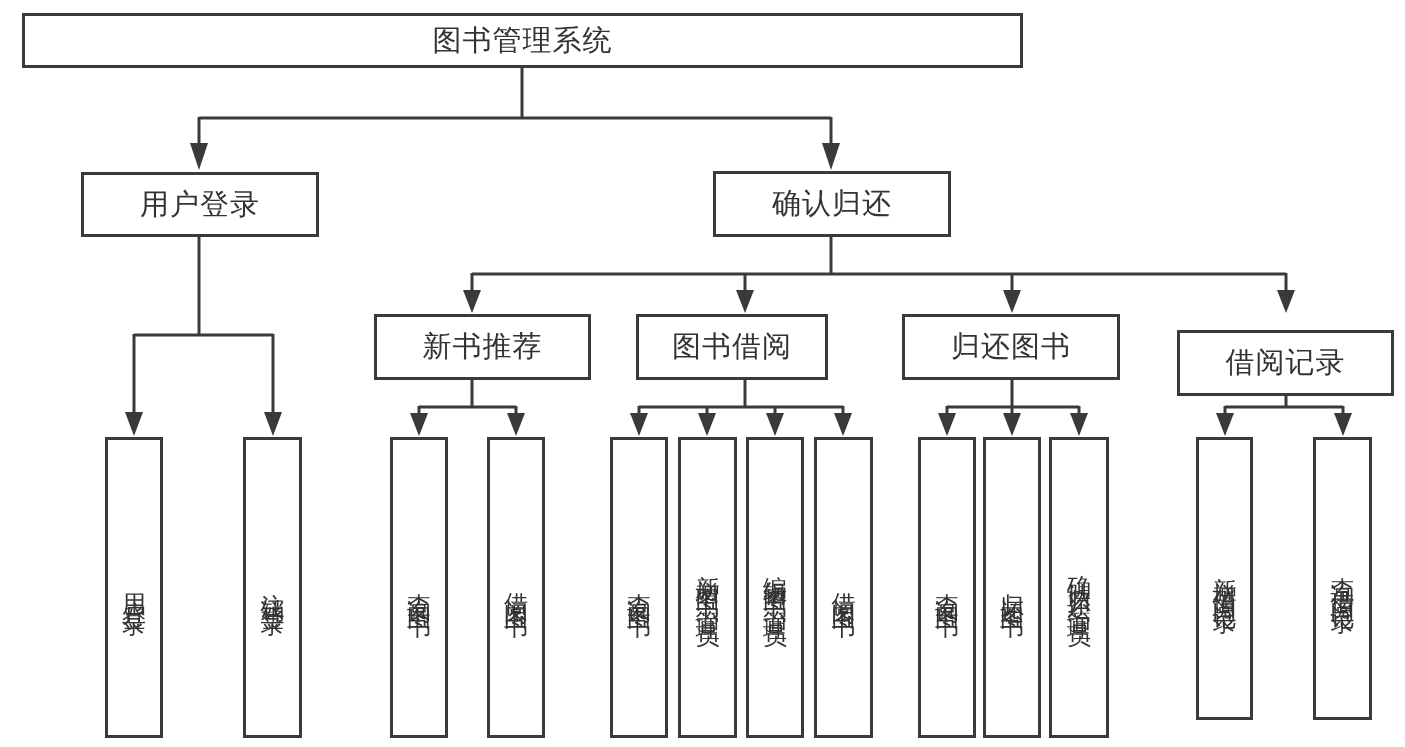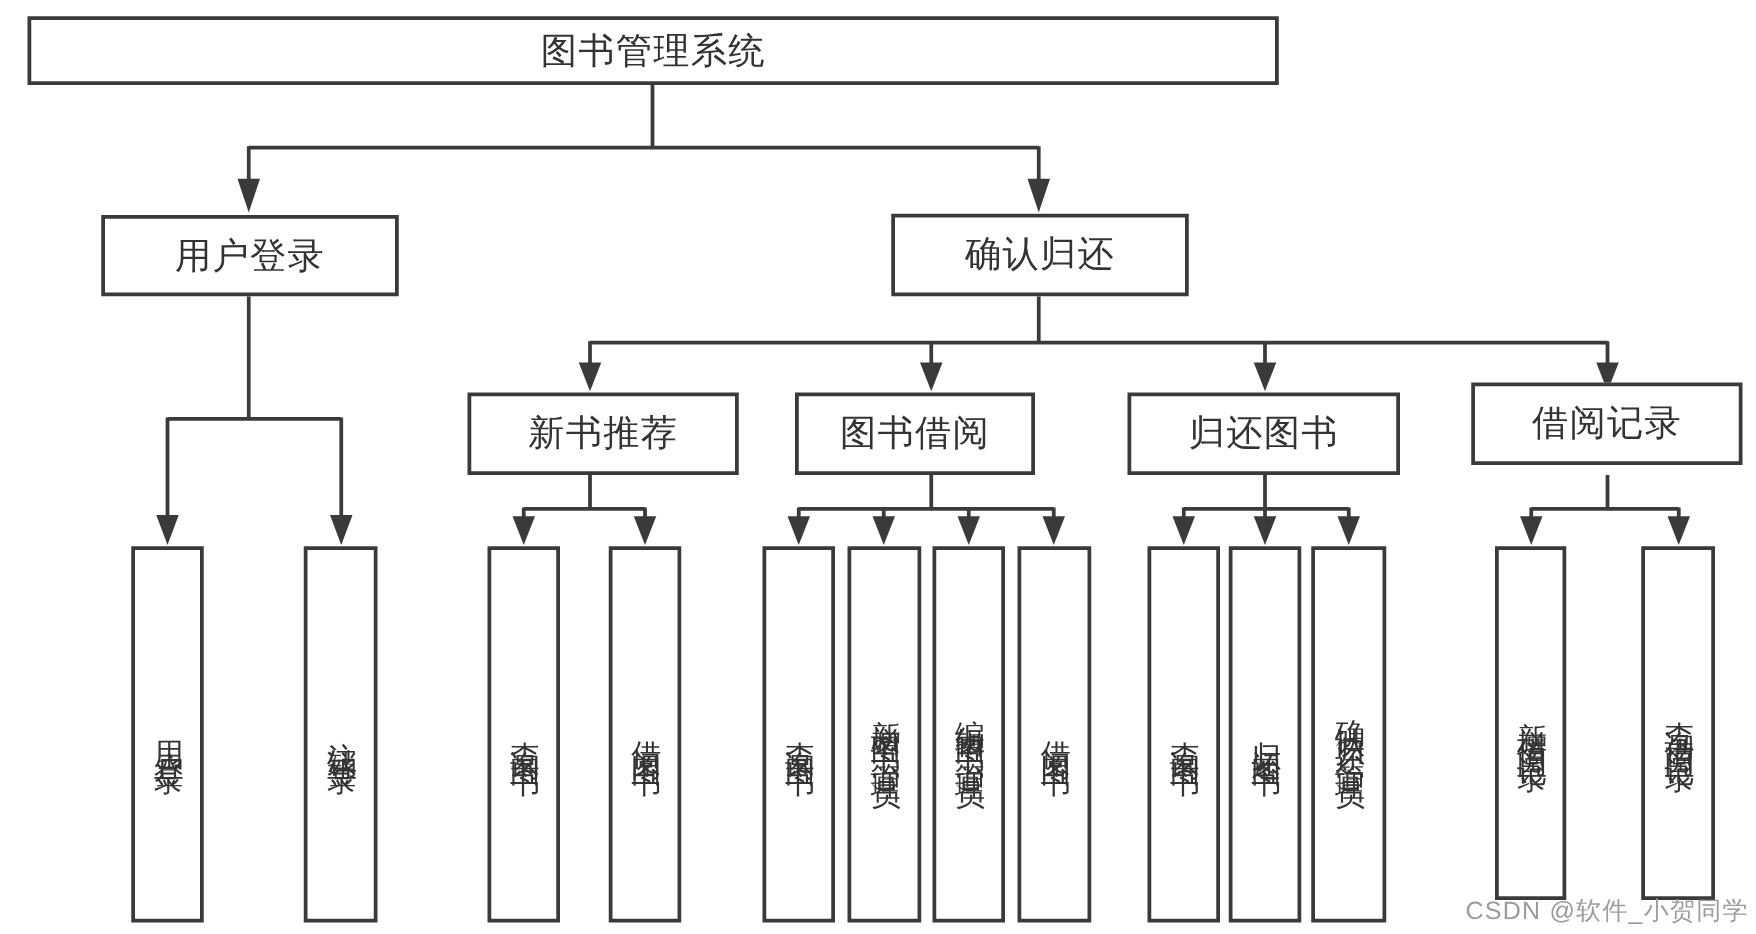--- a/index.html
+++ b/index.html
@@ -130,35 +130,34 @@
   </svg>
 
   <div class="box hbox" style="left:22px;top:13px;width:1001px;height:55px">图书管理系统</div>
 
   <div class="box hbox" style="left:81px;top:172px;width:238px;height:65px">用户登录</div>
   <div class="box hbox" style="left:713px;top:171px;width:238px;height:66px">确认归还</div>
 
   <div class="box hbox" style="left:374px;top:314px;width:217px;height:66px">新书推荐</div>
   <div class="box hbox" style="left:636px;top:314px;width:192px;height:66px">图书借阅</div>
   <div class="box hbox" style="left:902px;top:314px;width:218px;height:66px">归还图书</div>
-  <div class="box hbox" style="left:1177px;top:306px;width:217px;height:66px">借阅记录</div>
+  <div class="box hbox" style="left:1177px;top:330px;width:217px;height:66px">借阅记录</div>
 
   <div class="box vbox" style="left:105px;top:437px;width:58px;height:301px">用户登录</div>
   <div class="box vbox" style="left:243px;top:437px;width:59px;height:301px">注销登录</div>
 
   <div class="box vbox" style="left:390px;top:437px;width:58px;height:301px">查询图书</div>
   <div class="box vbox" style="left:487px;top:437px;width:58px;height:301px">借阅图书</div>
 
   <div class="box vbox" style="left:610px;top:437px;width:58px;height:301px">查询图书</div>
   <div class="box vbox" style="left:678px;top:437px;width:59px;height:301px">新增图书（管理员）</div>
   <div class="box vbox" style="left:746px;top:437px;width:58px;height:301px">编辑图书（管理员）</div>
   <div class="box vbox" style="left:814px;top:437px;width:59px;height:301px">借阅图书</div>
 
   <div class="box vbox" style="left:918px;top:437px;width:58px;height:301px">查询图书</div>
   <div class="box vbox" style="left:983px;top:437px;width:58px;height:301px">归还图书</div>
   <div class="box vbox" style="left:1049px;top:437px;width:60px;height:301px">确认归还（管理员）</div>
 
   <div class="box vbox" style="left:1196px;top:437px;width:57px;height:283px">新增借阅记录</div>
   <div class="box vbox" style="left:1313px;top:437px;width:59px;height:283px">查询借阅记录</div>
 
-  <div class="watermark">CSDN @软件_小贺同学</div>
 
 </div>
 
 </body></html>

